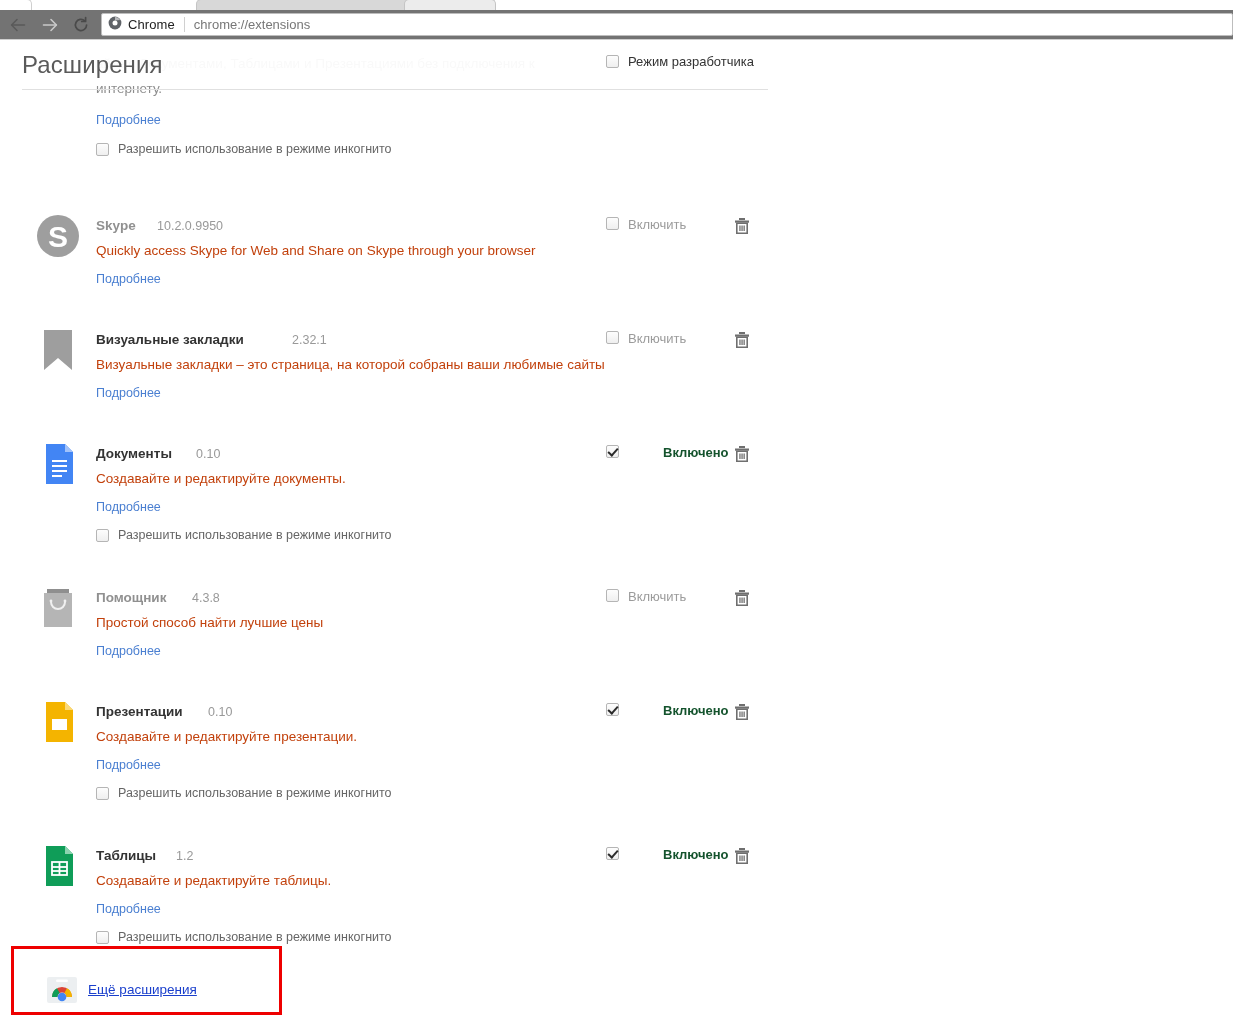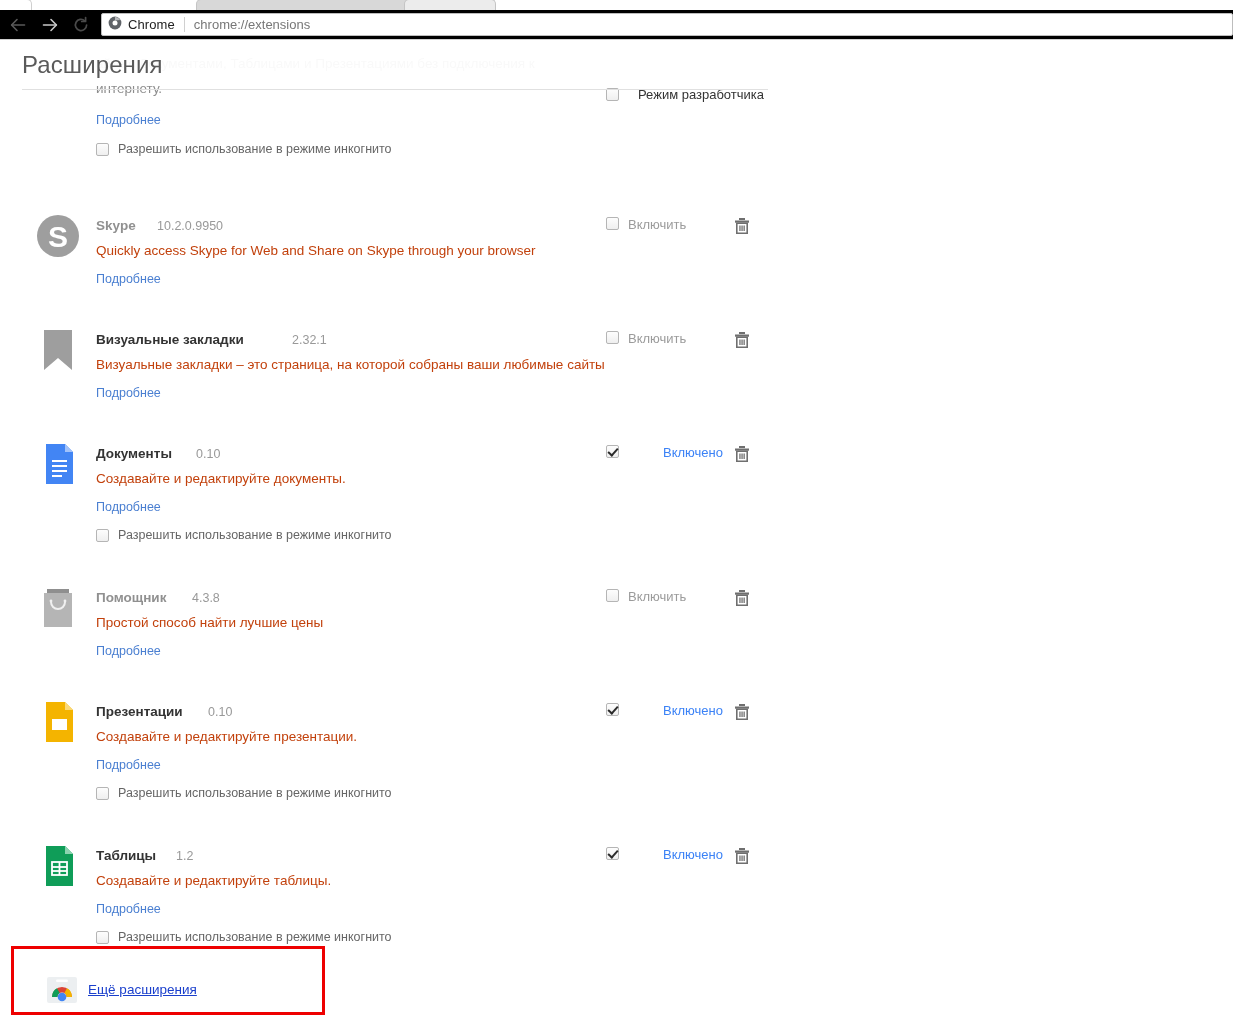--- a/index.html
+++ b/index.html
@@ -28,21 +28,21 @@
     border-left: 1px solid #c4c4c4; border-right: 1px solid #c4c4c4;
     border-top: 1px solid #c4c4c4;
     border-radius: 5px 5px 0 0;
   }
   #tab-partial-left  { left: -10px; width: 40px; background:#fff; border-color:#cfcfcf; }
   #tab-active        { left: 196px; width: 220px; background: #d8d8d8; }
   #tab-next          { left: 404px; width: 90px; background: #ececec; }
 
   #toolbar {
     position: absolute; left: 0; top: 10px; width: 1233px; height: 29px;
-    background: #000000;
+    background: #737373;
     border-bottom: 1px solid #cfcfcf;
     display: flex; align-items: center;
   }
   .nav-btn {
     width: 30px; height: 26px; margin-left: 4px;
     display: flex; align-items: center; justify-content: center;
   }
   .nav-btn svg { display:block; }
 
   #omnibox {
@@ -80,23 +80,22 @@
     z-index: 5;
   }
   #page-title {
     position: absolute; left: 22px; top: 11px;
     font-size: 24px; color: #5a5a5a; font-weight: 400;
     letter-spacing: 0.1px;
     white-space: nowrap;
   }
   #dev-mode-row {
     position: absolute; left: 606px; top: 14px;
-    display: flex; align-items: center; gap: 19px;
+    display: flex; align-items: center; gap: 9px;
     white-space: nowrap;
-    margin-top: 33px;
   }
   #dev-mode-label { font-size: 13px; color: #333; }
   #header-divider {
     position: absolute; left: 22px; top: 49px; width: 746px; height: 1px;
     background: #e0e0e0; z-index: 6;
   }
 
   
   .cbx {
     width: 13px; height: 13px; box-sizing: border-box;
@@ -162,31 +161,31 @@
     position: absolute; left: 96px; top: 90px;
     display: flex; align-items: center; gap: 9px; white-space: nowrap;
   }
   .ext-incognito-label { font-size: 12.5px; color: #666666; }
 
   .ext-enable {
     position: absolute; left: 606px; top: 7px;
     display: flex; align-items: flex-start; gap: 9px; white-space: nowrap;
   }
   .ext-enable-label { font-size: 13px; color: #9b9b9b; }
-  .ext-enable-label.on { color: #3b82f6; font-weight: normal; padding-left: 35px; }
+  .ext-enable-label.on { color: #14532d; font-weight: bold; padding-left: 35px; }
 
   .ext-trash {
     position: absolute; left: 732px; top: 6px;
     width: 20px; height: 20px; cursor: pointer;
   }
 
   
   #webstore-box {
     position: absolute; left: 11px; top: 906px;
-    width: 314px; height: 69px;
+    width: 271px; height: 69px;
     border: 3px solid #ee0000;
     box-sizing: border-box;
     background: #ffffff;
   }
   #webstore-icon { position: absolute; left: 31px; top: 24px; width: 34px; height: 34px; }
   #webstore-link {
     position: absolute; left: 74px; top: 33px;
     font-size: 13.5px; color: #1a3fcc;
     text-decoration: underline; white-space: nowrap; cursor: pointer;
   }

